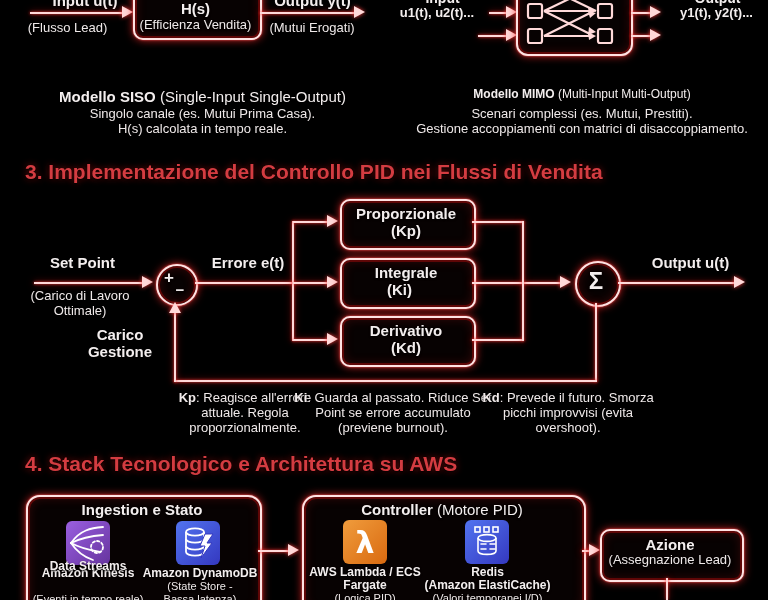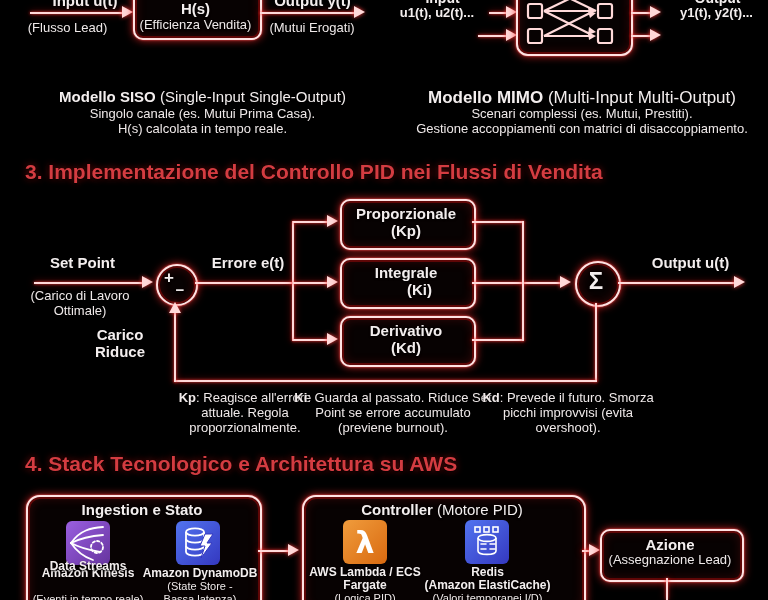--- a/index.html
+++ b/index.html
@@ -79,21 +79,21 @@
   <div class="ah r" style="left:650px;top:29px"></div>
   <div class="t b14" style="left:675px;top:-10px;width:85px">Output</div>
   <div class="t b13" style="left:665px;top:6px;width:103px">y1(t), y2(t)...</div>
 
   <div class="t" style="left:20px;top:88px;width:365px;font-size:15px">
     <span class="bold">Modello SISO</span><span> (Single-Input Single-Output)</span>
   </div>
   <div class="t r13" style="left:20px;top:107px;width:365px">Singolo canale (es. Mutui Prima Casa).</div>
   <div class="t r13" style="left:20px;top:122px;width:365px">H(s) calcolata in tempo reale.</div>
 
-  <div class="t" style="left:396px;top:88px;width:372px;font-size:17px">
+  <div class="t" style="left:396px;top:88px;width:372px;font-size:12px">
     <span class="bold">Modello MIMO</span><span> (Multi-Input Multi-Output)</span>
   </div>
   <div class="t r13" style="left:396px;top:107px;width:372px">Scenari complessi (es. Mutui, Prestiti).</div>
   <div class="t r13" style="left:396px;top:122px;width:372px">Gestione accoppiamenti con matrici di disaccoppiamento.</div>
 
   <div class="redhead" style="left:25px;top:160px">3. Implementazione del Controllo PID nei Flussi di Vendita</div>
 
   <div class="t b15" style="left:25px;top:254px;width:115px">Set Point</div>
   <div class="wire h" style="left:34px;top:282px;width:110px"></div>
   <div class="ah r" style="left:142px;top:276px"></div>
@@ -112,21 +112,21 @@
   <div class="ah r" style="left:327px;top:276px"></div>
   <div class="wire h" style="left:293px;top:339px;width:36px"></div>
   <div class="ah r" style="left:327px;top:333px"></div>
 
   <div class="nbox" style="left:340px;top:199px;width:132px;height:47px"></div>
   <div class="t b15" style="left:340px;top:205px;width:132px">Proporzionale</div>
   <div class="t b15" style="left:340px;top:222px;width:132px">(Kp)</div>
 
   <div class="nbox" style="left:340px;top:258px;width:132px;height:47px"></div>
   <div class="t b15" style="left:340px;top:264px;width:132px">Integrale</div>
-  <div class="t b15" style="left:360px;top:281px;width:119px">(Ki)</div>
+  <div class="t b15" style="left:340px;top:281px;width:119px">(Ki)</div>
 
   <div class="nbox" style="left:340px;top:316px;width:132px;height:47px"></div>
   <div class="t b15" style="left:340px;top:322px;width:132px">Derivativo</div>
   <div class="t b15" style="left:340px;top:339px;width:132px">(Kd)</div>
 
   <div class="wire h" style="left:472px;top:221px;width:52px"></div>
   <div class="wire h" style="left:472px;top:282px;width:90px"></div>
   <div class="ah r" style="left:560px;top:276px"></div>
   <div class="wire h" style="left:472px;top:339px;width:52px"></div>
   <div class="wire v" style="left:522px;top:221px;height:120px"></div>
@@ -136,21 +136,21 @@
 
   <div class="wire h" style="left:618px;top:282px;width:118px"></div>
   <div class="ah r" style="left:734px;top:276px"></div>
   <div class="t b15" style="left:628px;top:254px;width:125px">Output u(t)</div>
 
   <div class="wire v" style="left:595px;top:303px;height:79px"></div>
   <div class="wire h" style="left:174px;top:380px;width:423px"></div>
   <div class="wire v" style="left:174px;top:312px;height:70px"></div>
   <div class="ah u" style="left:169px;top:302px"></div>
   <div class="t b15" style="left:80px;top:326px;width:80px">Carico</div>
-  <div class="t b15" style="left:80px;top:343px;width:80px">Riduce</div>
+  <div class="t b15" style="left:80px;top:343px;width:80px">Gestione</div>
 
   <div class="t r13" style="left:165px;top:391px;width:160px">
     <span class="bold">Kp</span><span>: Reagisce all'errore attuale. Regola proporzionalmente.</span>
   </div>
   <div class="t r13" style="left:293px;top:391px;width:200px">
     <span class="bold">Ki</span><span>: Guarda al passato. Riduce Set Point se errore accumulato (previene burnout).</span>
   </div>
   <div class="t r13" style="left:478px;top:391px;width:180px">
     <span class="bold">Kd</span><span>: Prevede il futuro. Smorza picchi improvvisi (evita overshoot).</span>
   </div>

